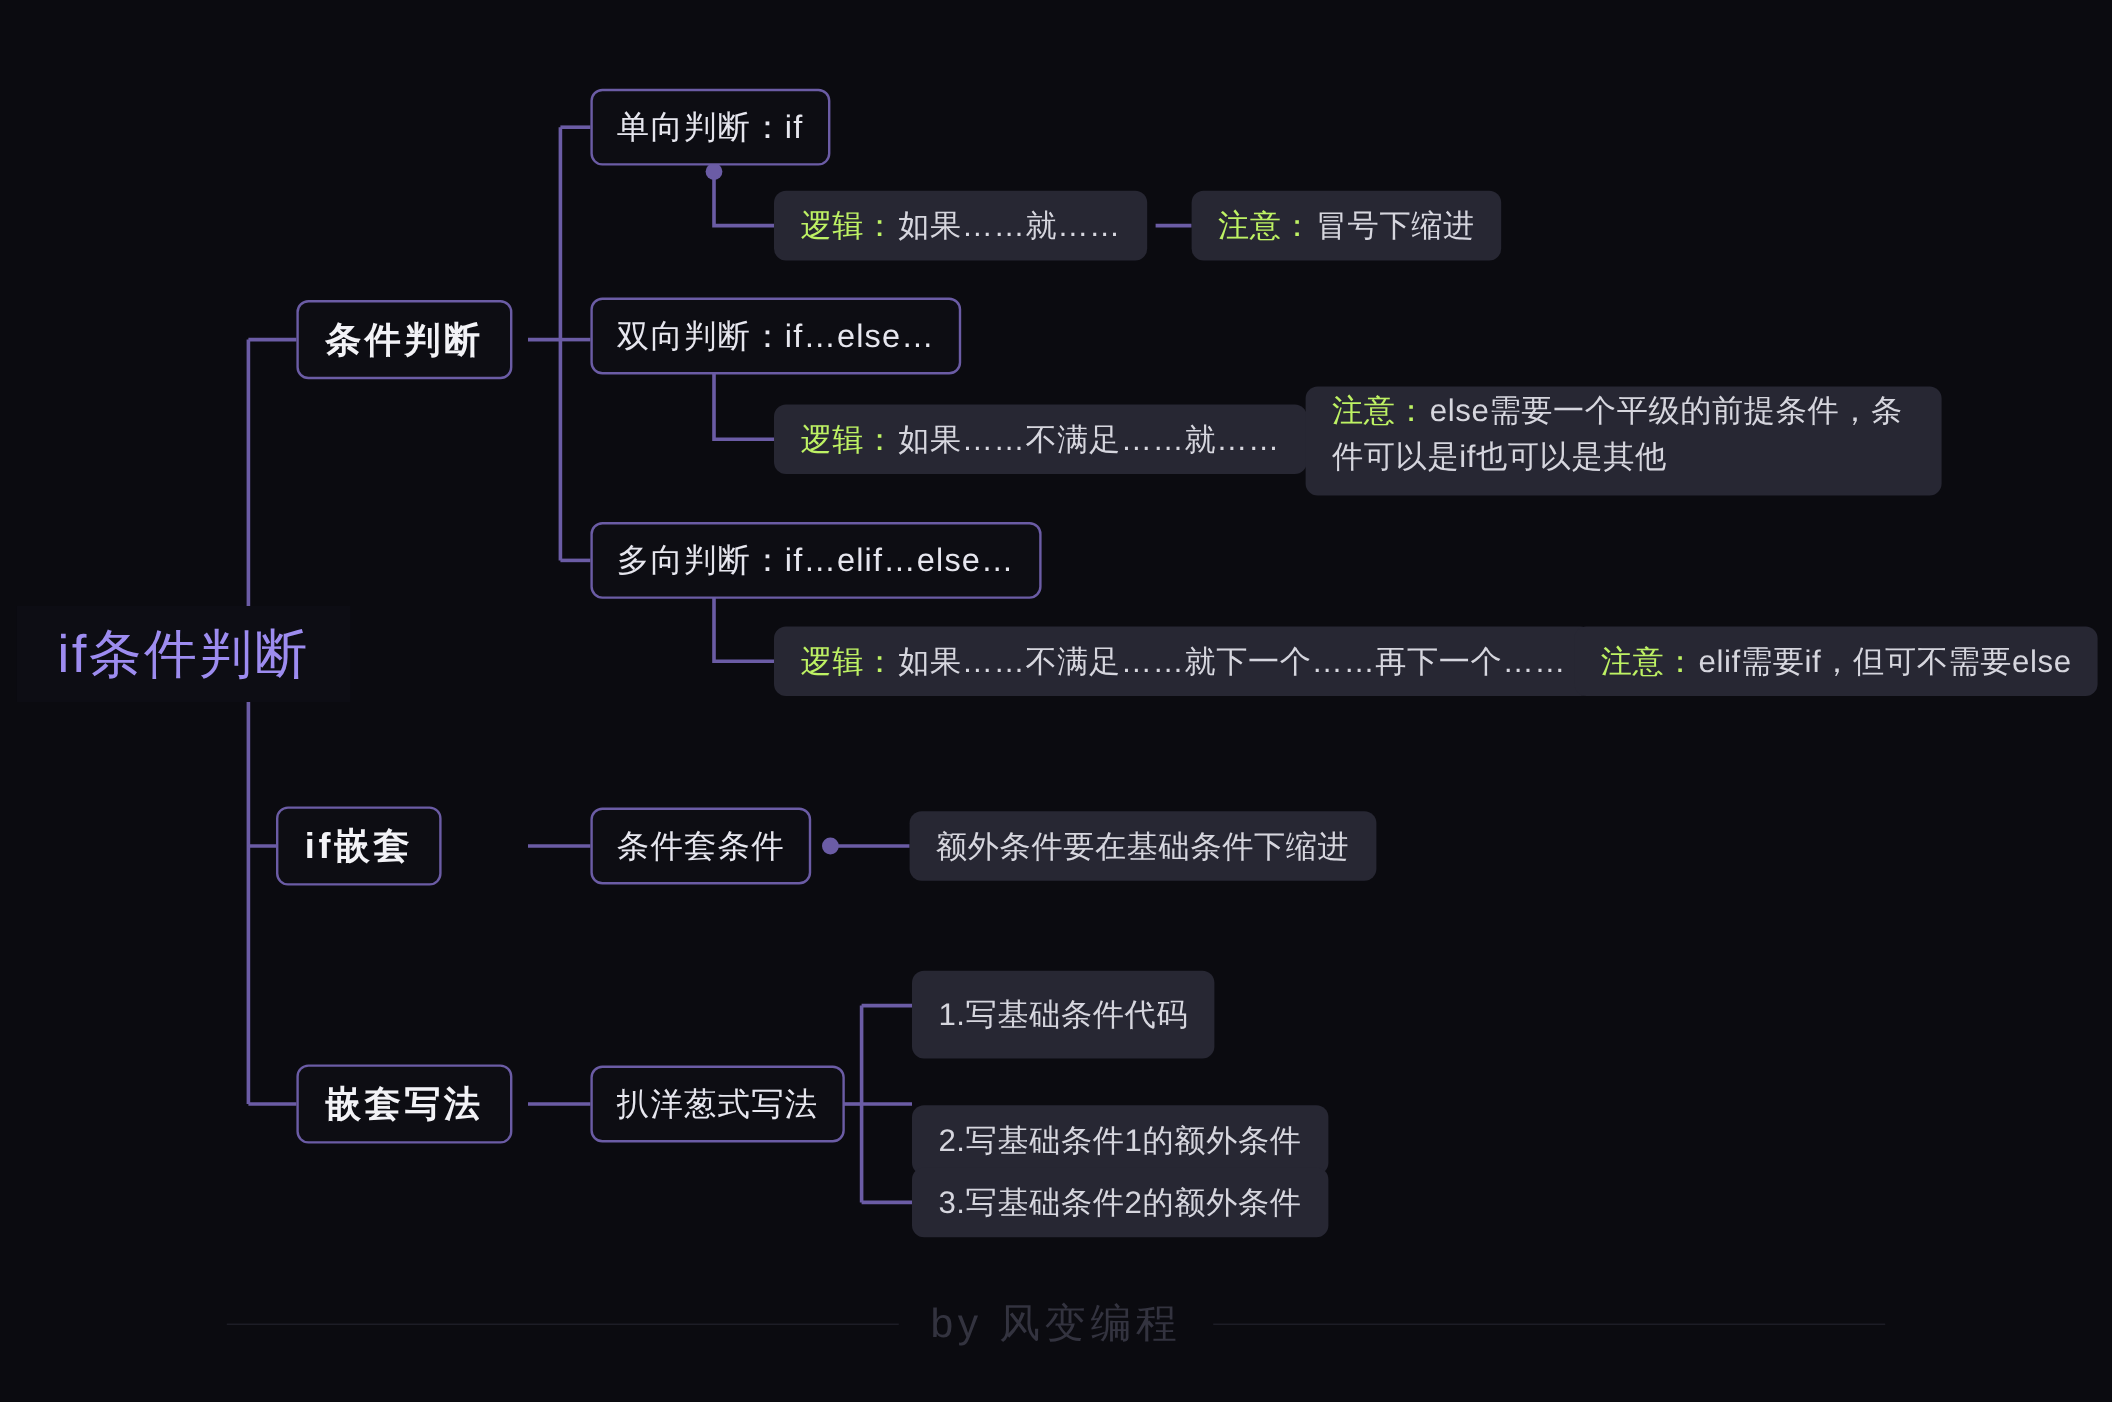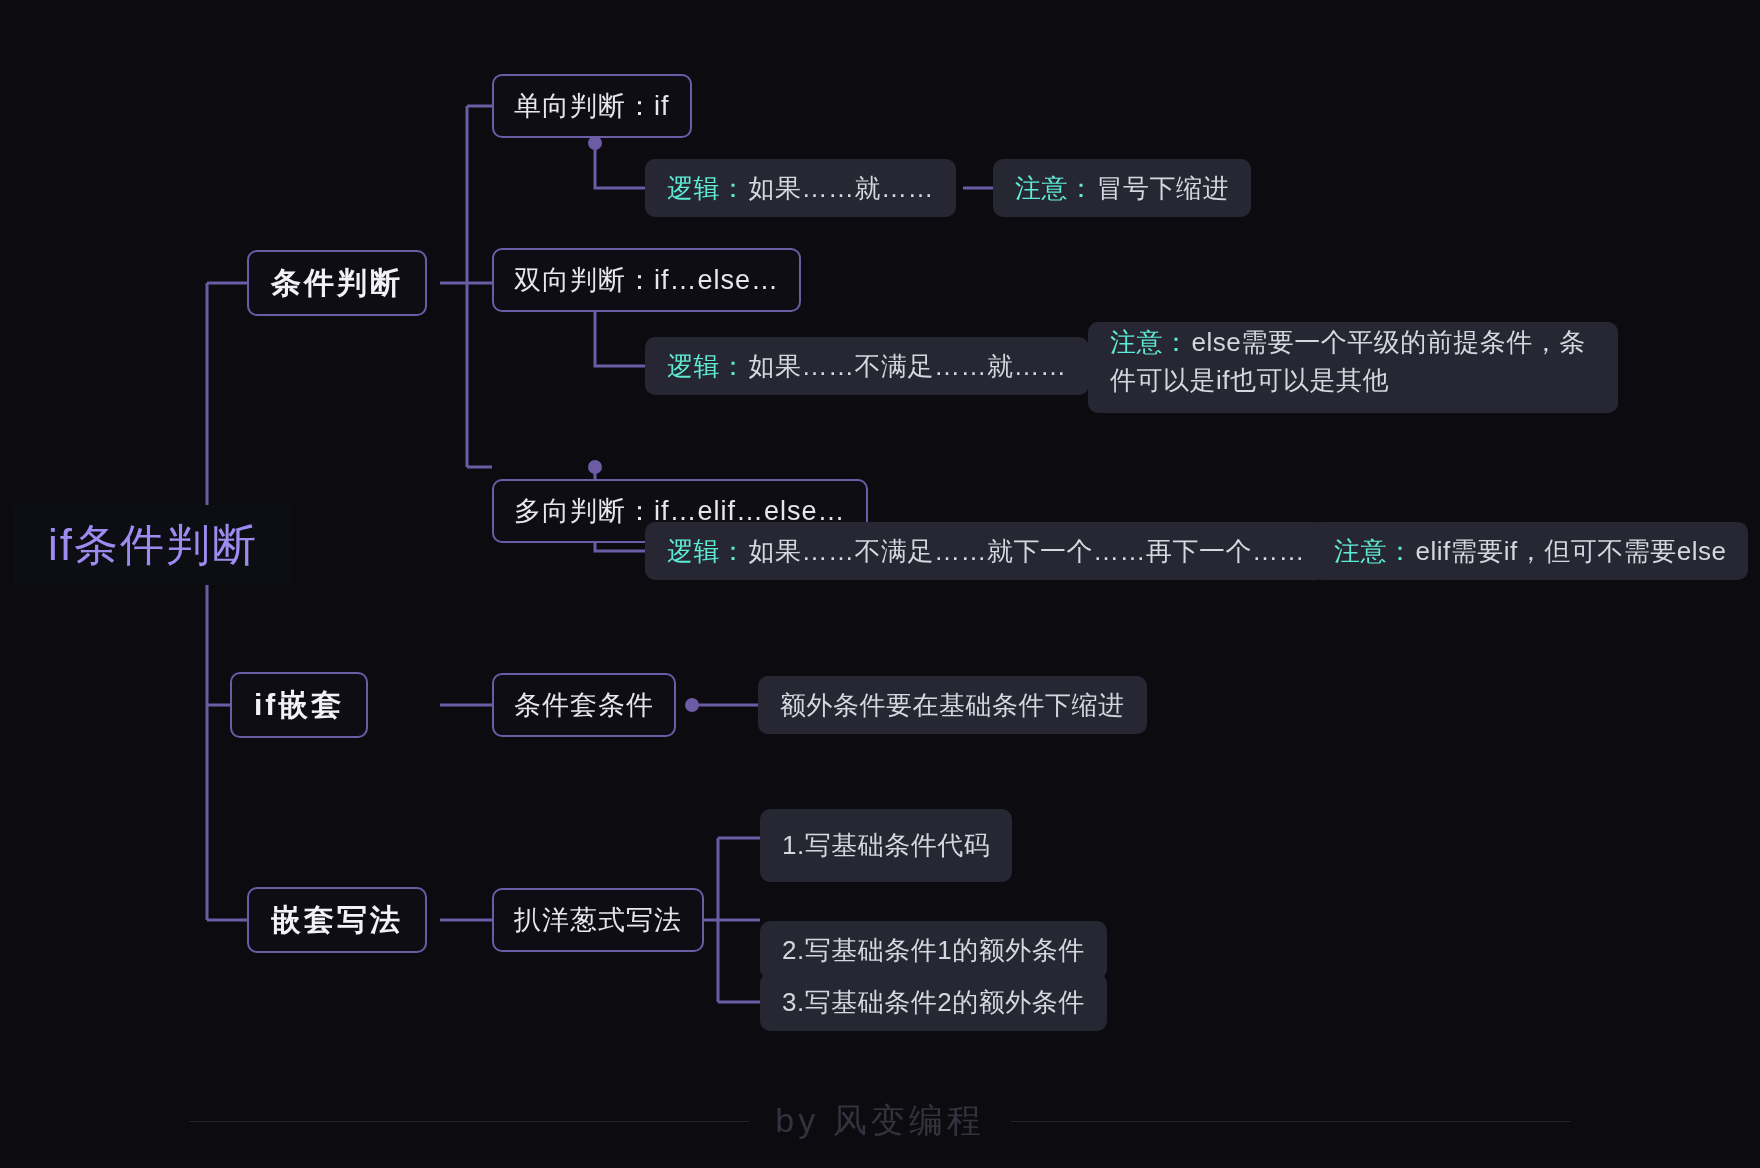--- a/index.html
+++ b/index.html
@@ -81,36 +81,35 @@
     letter-spacing: 0.5px;
   }
   .fill.two-line {
     display: block;
     padding-top: 2px;
     padding-bottom: 14px;
     white-space: normal;
     line-height: 1.45;
   }
   .tag {
-    color: #5eead4;
+    color: #bef264;
     margin-right: 2px;
   }
   .body-txt { color: #d6d6de; }
 
   
   .watermark {
     position: absolute;
     left: 0;
     width: 1760px;
     top: 1080px;
     display: flex;
     align-items: center;
     justify-content: center;
     gap: 26px;
-    margin-top: 18px;
   }
   .wm-line {
     height: 1px;
     width: 560px;
     background: #22222c;
   }
   .wm-text {
     color: #33333f;
     font-size: 34px;
     letter-spacing: 4px;
@@ -194,21 +193,21 @@
     <span>双向判断：if…else…</span>
   </div>
   <div class="node fill" style="left:645px; top:337px; height:58px;">
     <span class="tag">逻辑：</span>
     <span class="body-txt">如果……不满足……就……</span>
   </div>
   <div class="node fill two-line" style="left:1088px; top:322px; width:530px;">
     <span class="tag">注意：</span><span class="body-txt">else需要一个平级的前提条件，条件可以是if也可以是其他</span>
   </div>
 
-  <div class="node lvl2" style="left:492px; top:435px; height:64px;margin-top:44px;">
+  <div class="node lvl2" style="left:492px; top:435px; height:64px;">
     <span>多向判断：if…elif…else…</span>
   </div>
   <div class="node fill" style="left:645px; top:522px; height:58px;">
     <span class="tag">逻辑：</span>
     <span class="body-txt">如果……不满足……就下一个……再下一个……</span>
   </div>
   <div class="node fill" style="left:1312px; top:522px; height:58px;">
     <span class="tag">注意：</span>
     <span class="body-txt">elif需要if，但可不需要else</span>
   </div>

